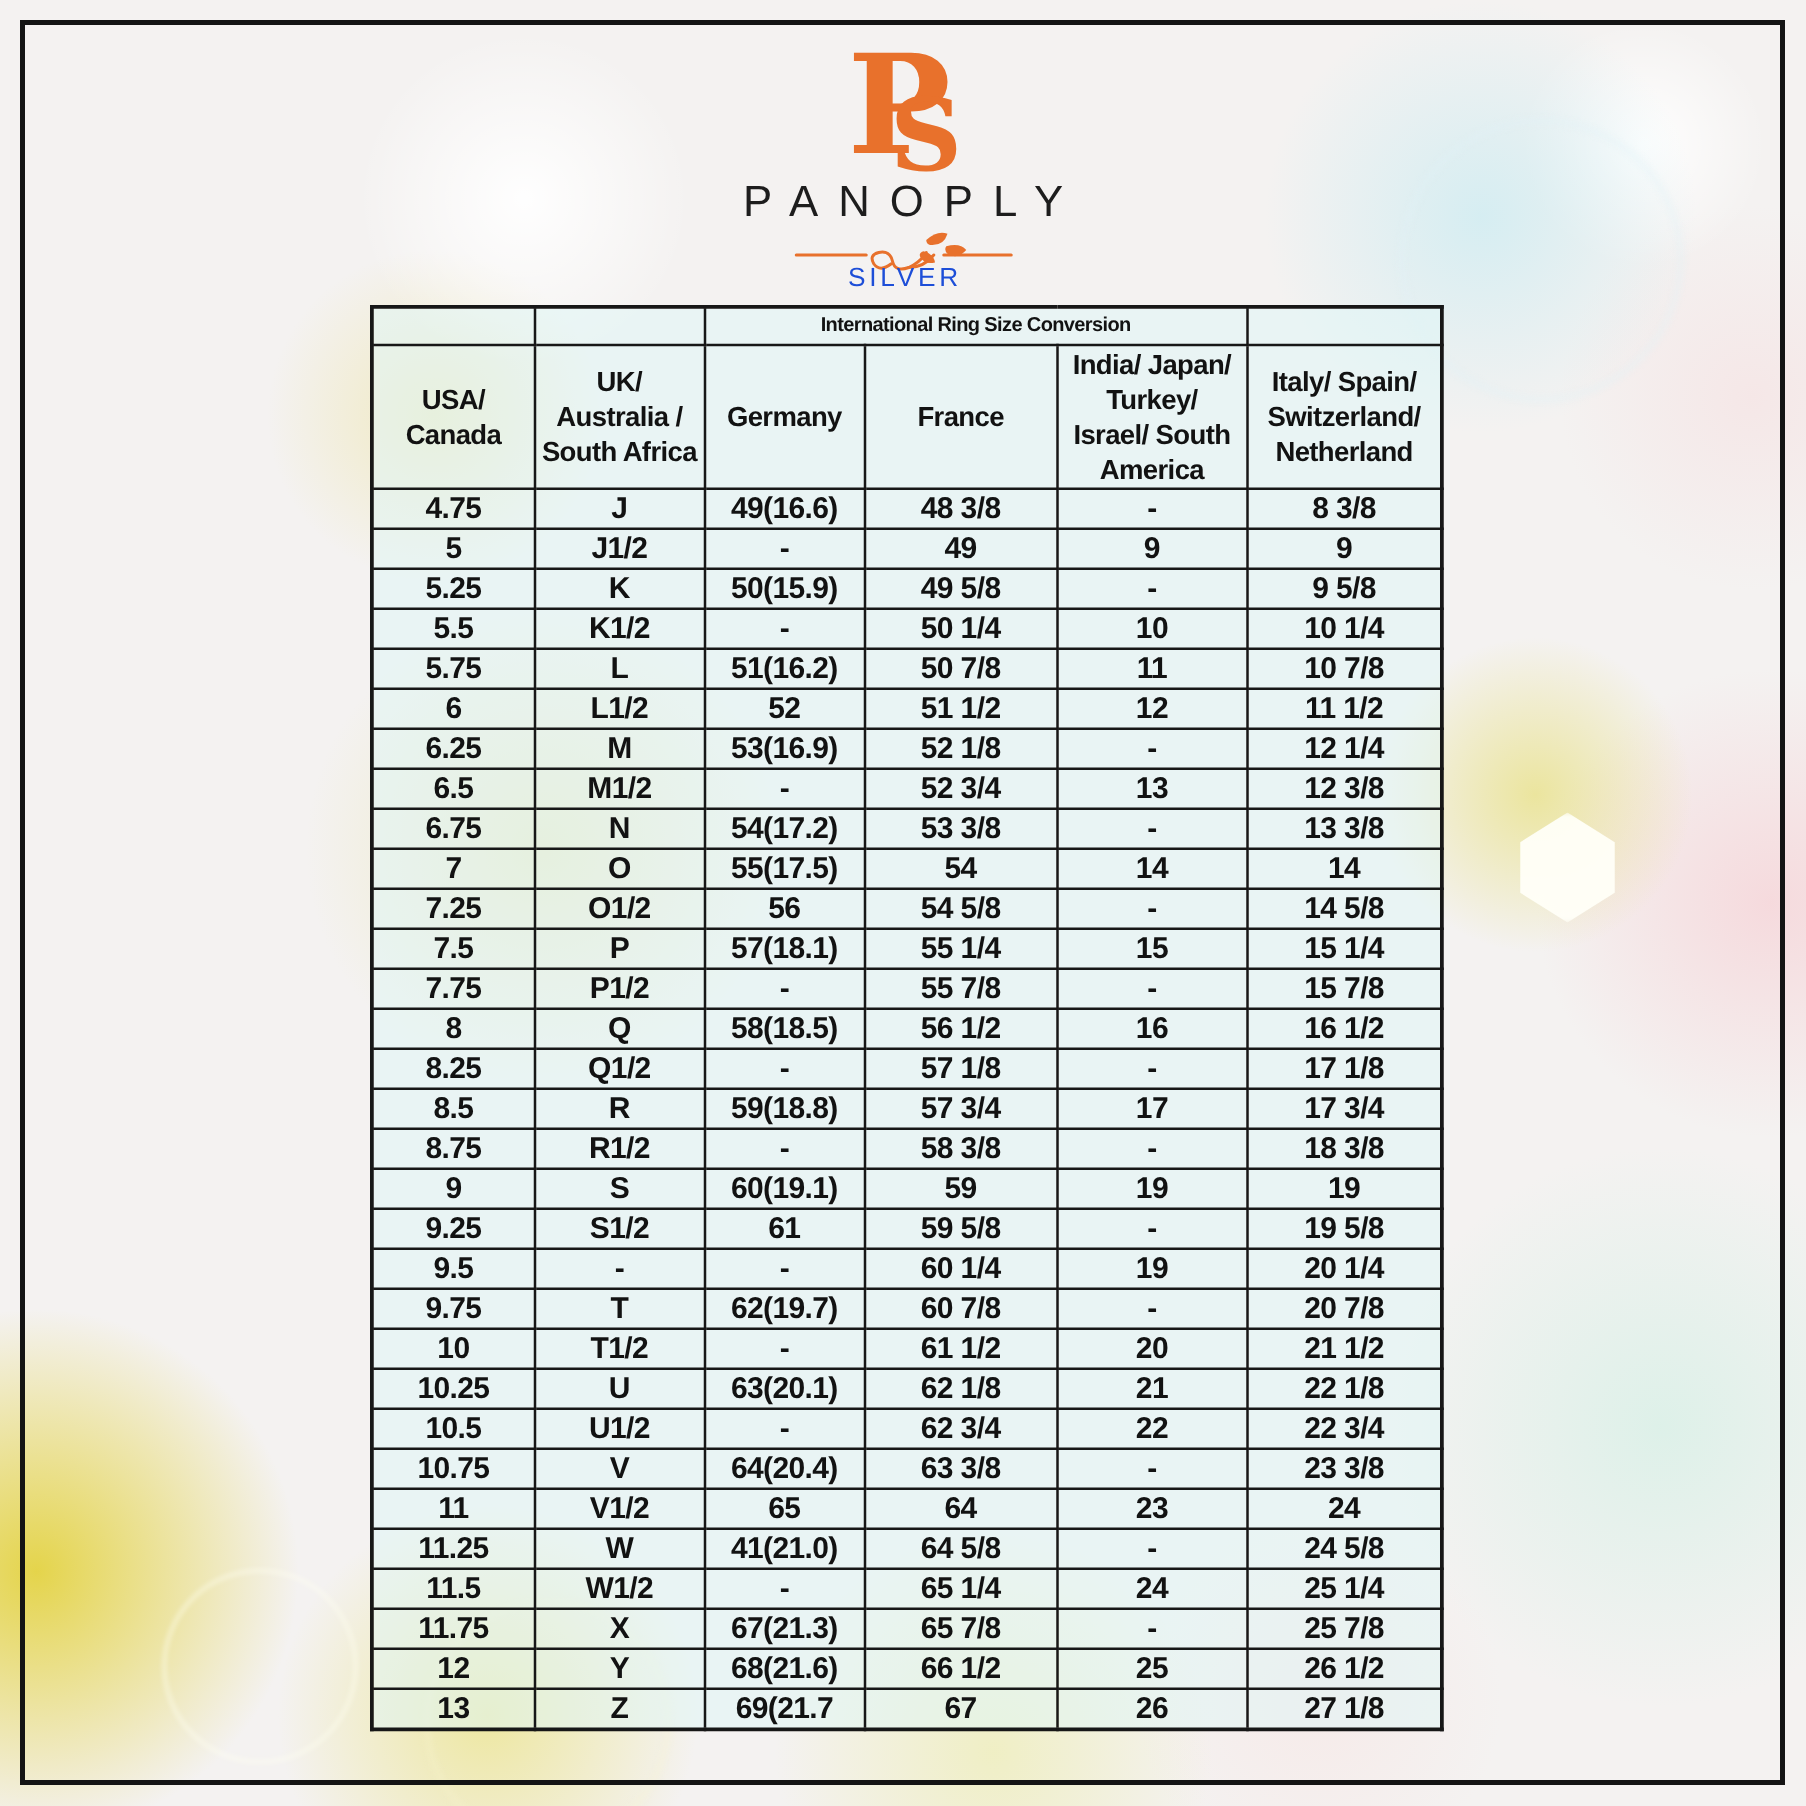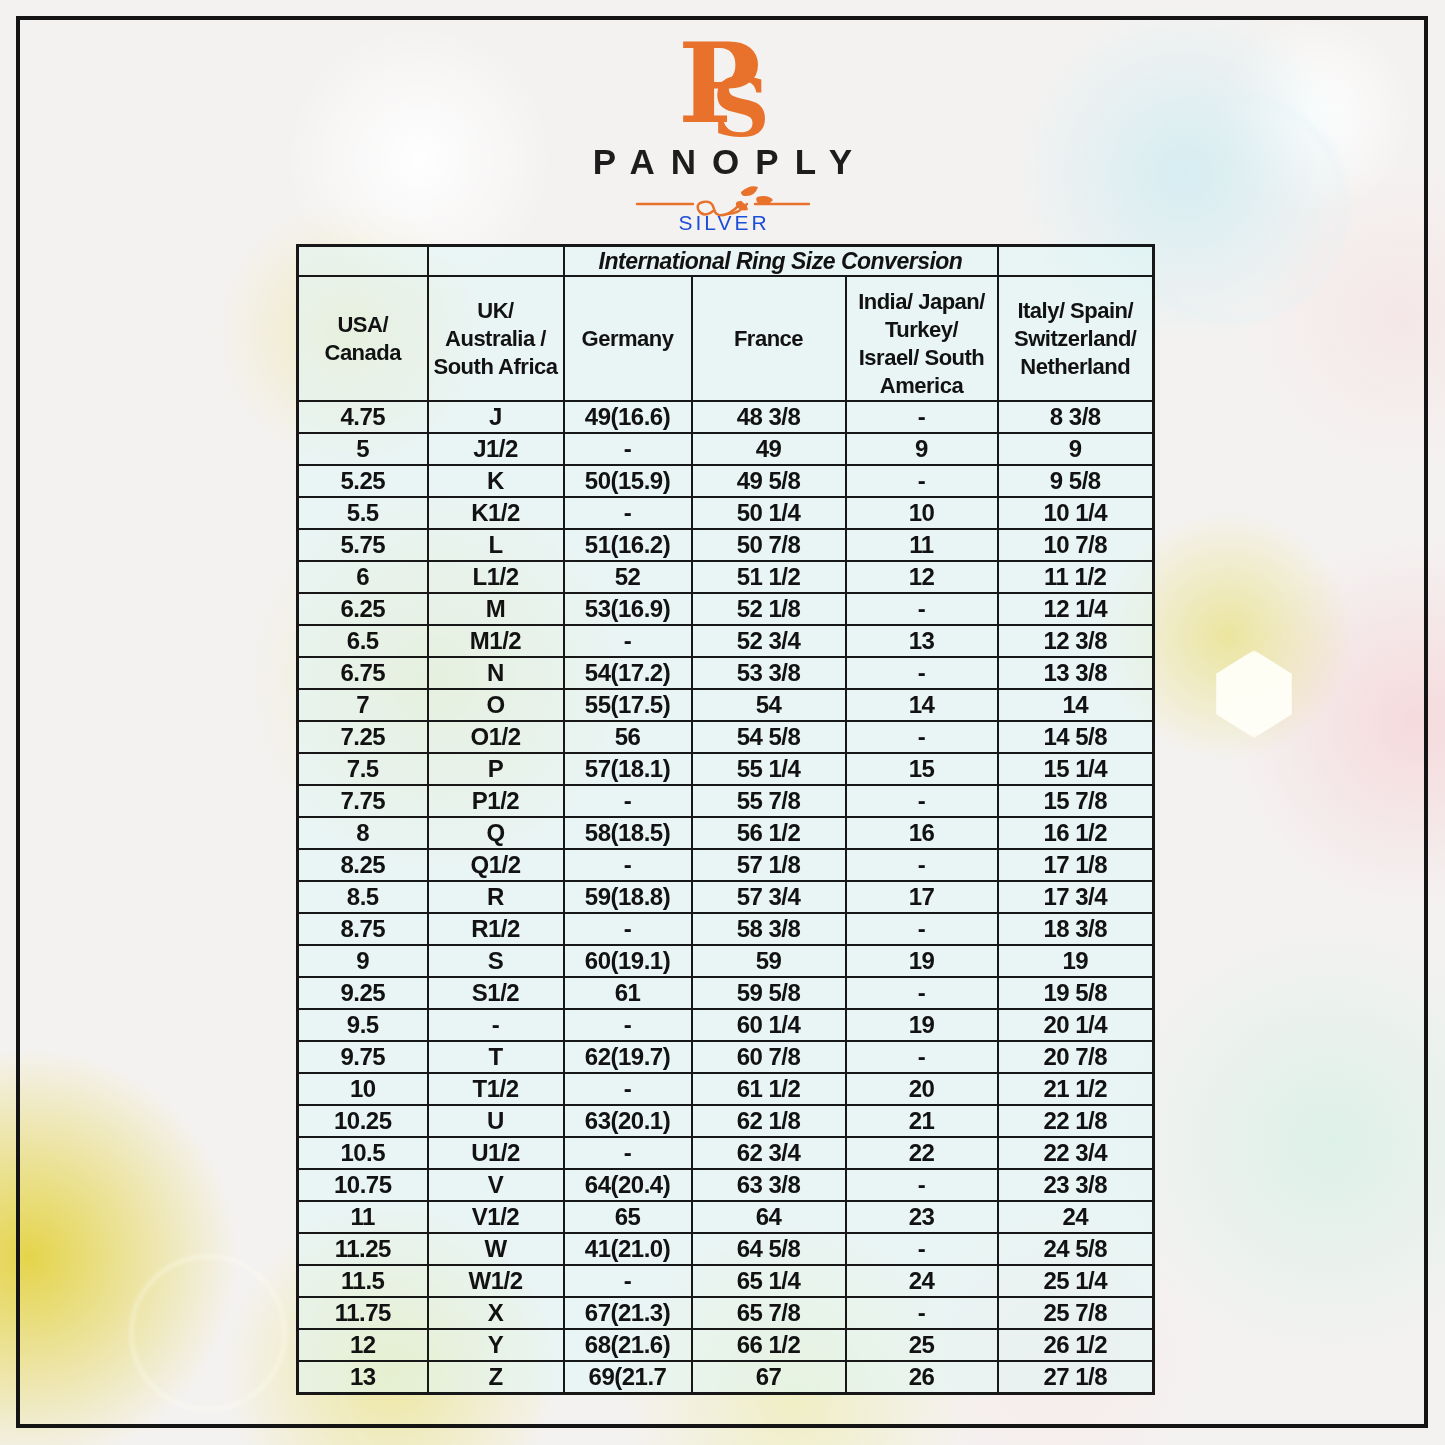--- a/index.html
+++ b/index.html
@@ -32,43 +32,43 @@
   .ring3{left:1120px;top:95px;width:220px;height:220px;border:3px solid rgba(225,242,246,0.6);filter:blur(3px);}
   .hex{
     position:absolute;left:1212px;top:650px;width:84px;height:88px;z-index:1;
     background:rgba(255,255,248,0.95);filter:blur(2px);
     clip-path:polygon(50% 0%,95% 27%,95% 73%,50% 100%,5% 73%,5% 27%);
   }
   .brand{position:absolute;left:0;top:0;width:100%;text-align:center;z-index:6;}
   .monogram{position:absolute;left:678px;top:38px;width:96px;height:102px;}
   .brand-name{
     position:absolute;left:0;top:142px;width:100%;
-    font-size:35px;font-weight:700;color:#1d1d1d;
+    font-size:35px;font-weight:400;color:#1d1d1d;
     letter-spacing:16px;text-indent:16px;
   }
   .flourish{position:absolute;left:635px;top:181px;width:176px;height:38px;}
   .brand-sub{
     position:absolute;left:0;top:211px;width:100%;
     font-size:21px;font-weight:400;color:#1d4ed8;letter-spacing:3px;text-indent:3px;
   }
   table.ring{
     position:absolute;left:296px;top:244px;width:856px;z-index:4;
     border-collapse:collapse;table-layout:fixed;
     font-family:"Liberation Sans",sans-serif;font-weight:bold;color:#121212;
   }
   table.ring td,table.ring th{
     border:2px solid #171717;
     background:rgba(224,245,246,0.55);
     text-align:center;vertical-align:middle;
     padding:0;letter-spacing:-0.5px;overflow:hidden;
   }
   table.ring{border:3px solid #171717;}
-  tr.title-row td{height:28px;font-size:23px;font-style:italic;}
+  tr.title-row td{height:28px;font-size:16px;}
   tr.header-row th{height:107px;font-size:22px;line-height:28px;white-space:pre-line;}
-  tr.header-row th.clip-top{vertical-align:top;padding-top:11px;}
+  tr.header-row th.clip-top{vertical-align:top;padding-top:1px;}
   tbody.rows td{height:30px;font-size:24px;line-height:1.05;}
 </style>
 </head>
 <body>
 
 <div class="frame"></div>
 <div class="bokeh-ring ring1"></div>
 <div class="bokeh-ring ring2"></div>
 <div class="bokeh-ring ring3"></div>
 <div class="hex"></div>

